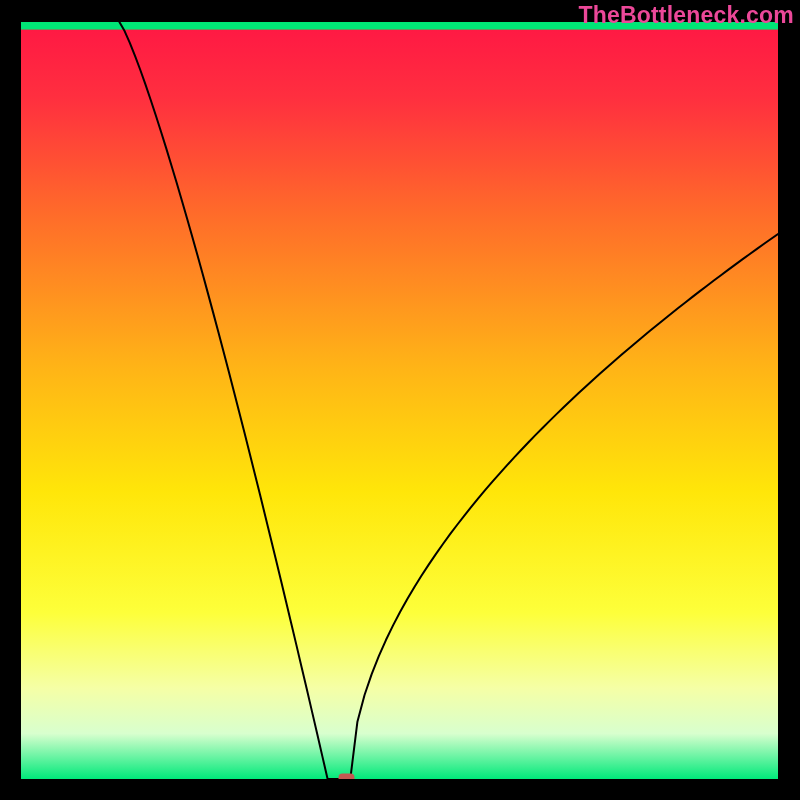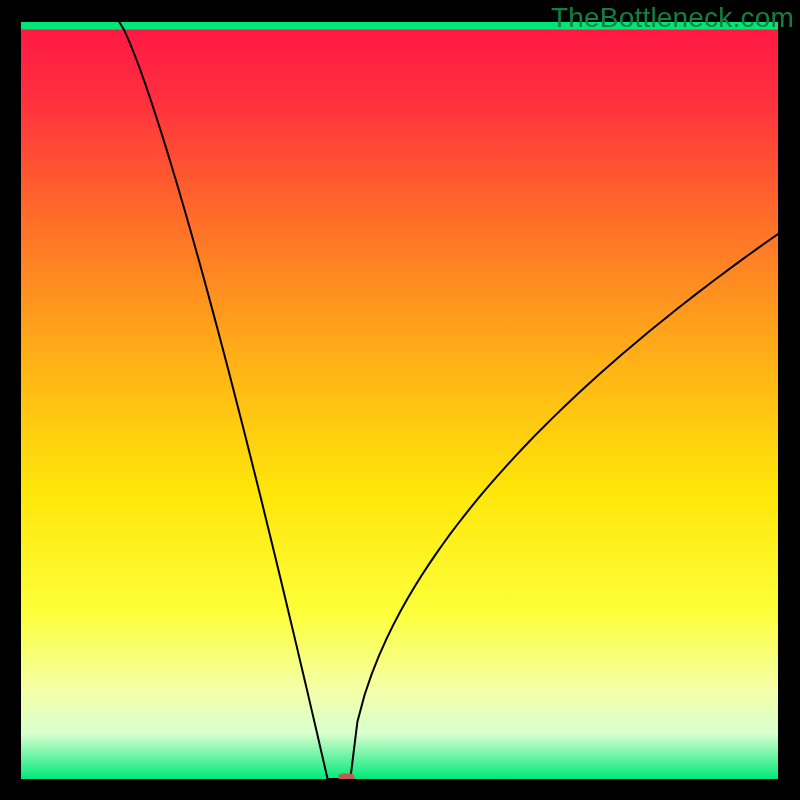--- a/index.html
+++ b/index.html
@@ -24,23 +24,23 @@
     left: 0;
     top: 0;
     width: 757px;
     height: 757px;
     display: block;
   }
   .watermark {
     position: absolute;
     top: 2px;
     right: 6px;
-    color: #15803d;
-    font-size: 28px;
-    font-weight: 400;
+    color: #ec4899;
+    font-size: 23px;
+    font-weight: 700;
     letter-spacing: 0.2px;
     user-select: none;
   }
 </style>
 </head>
 <body>
 
 <div class="frame">
   <svg class="plot-svg" viewBox="0 0 757 757" preserveAspectRatio="none">
     <defs>

